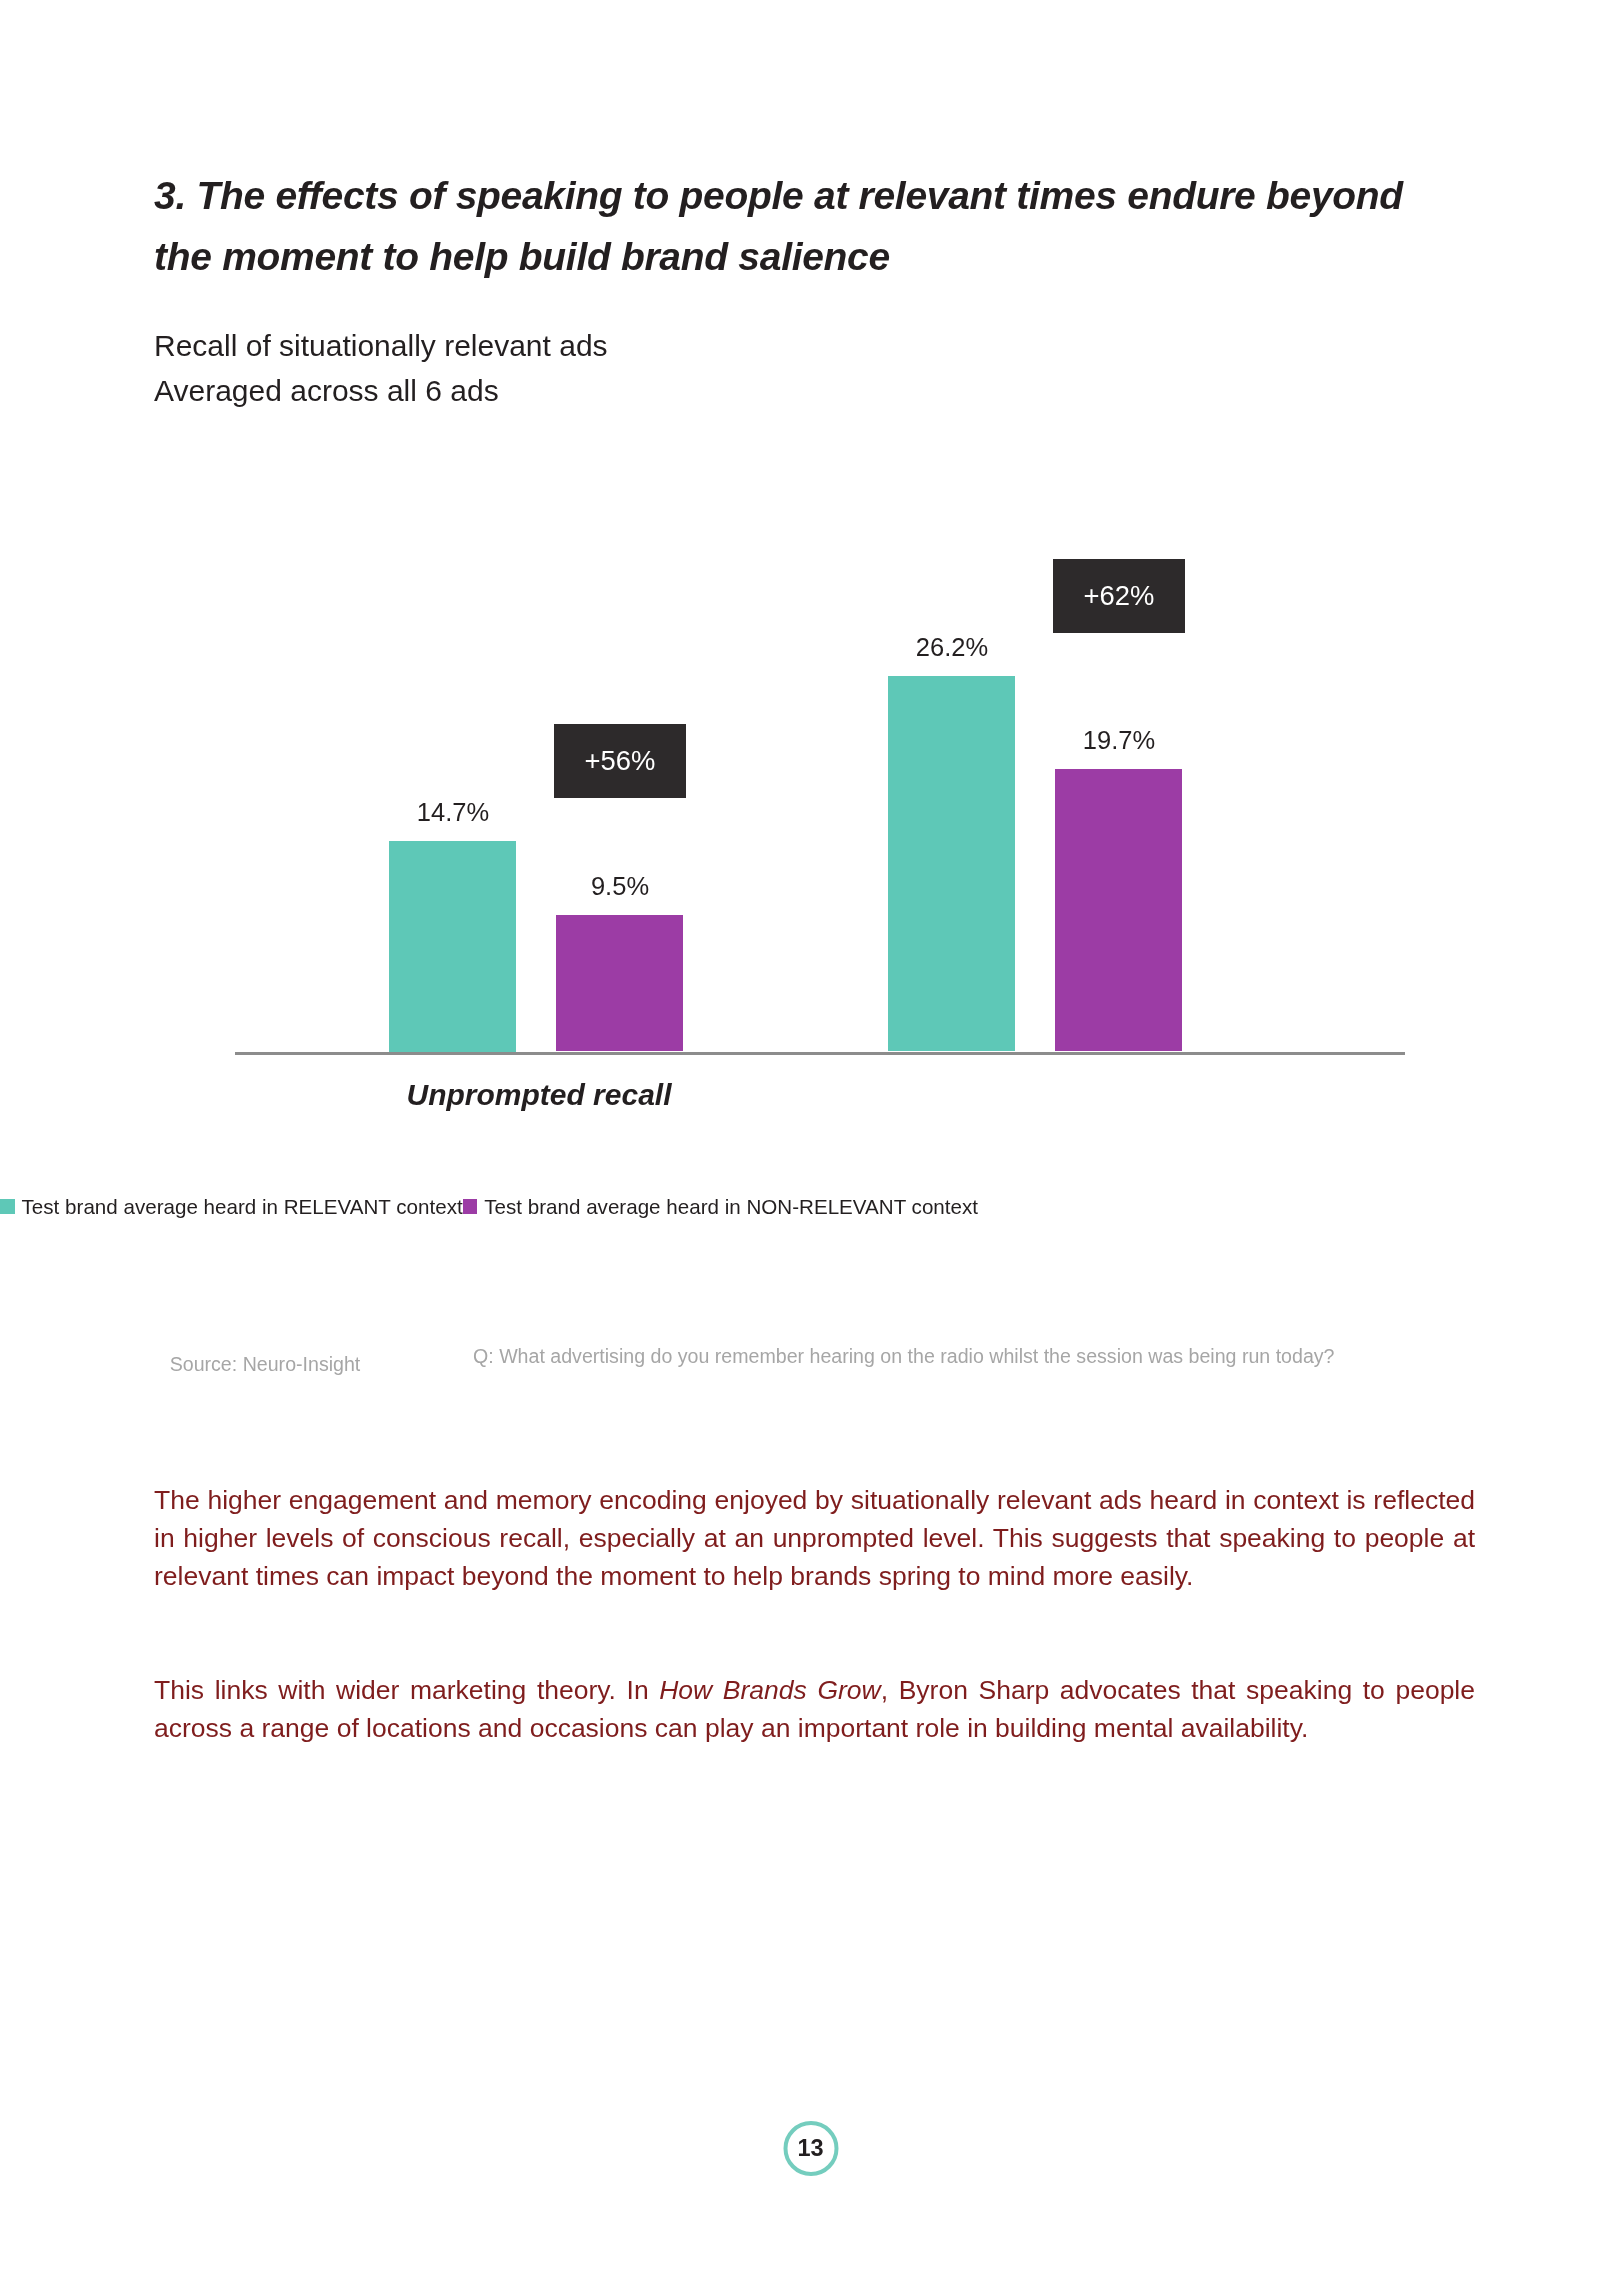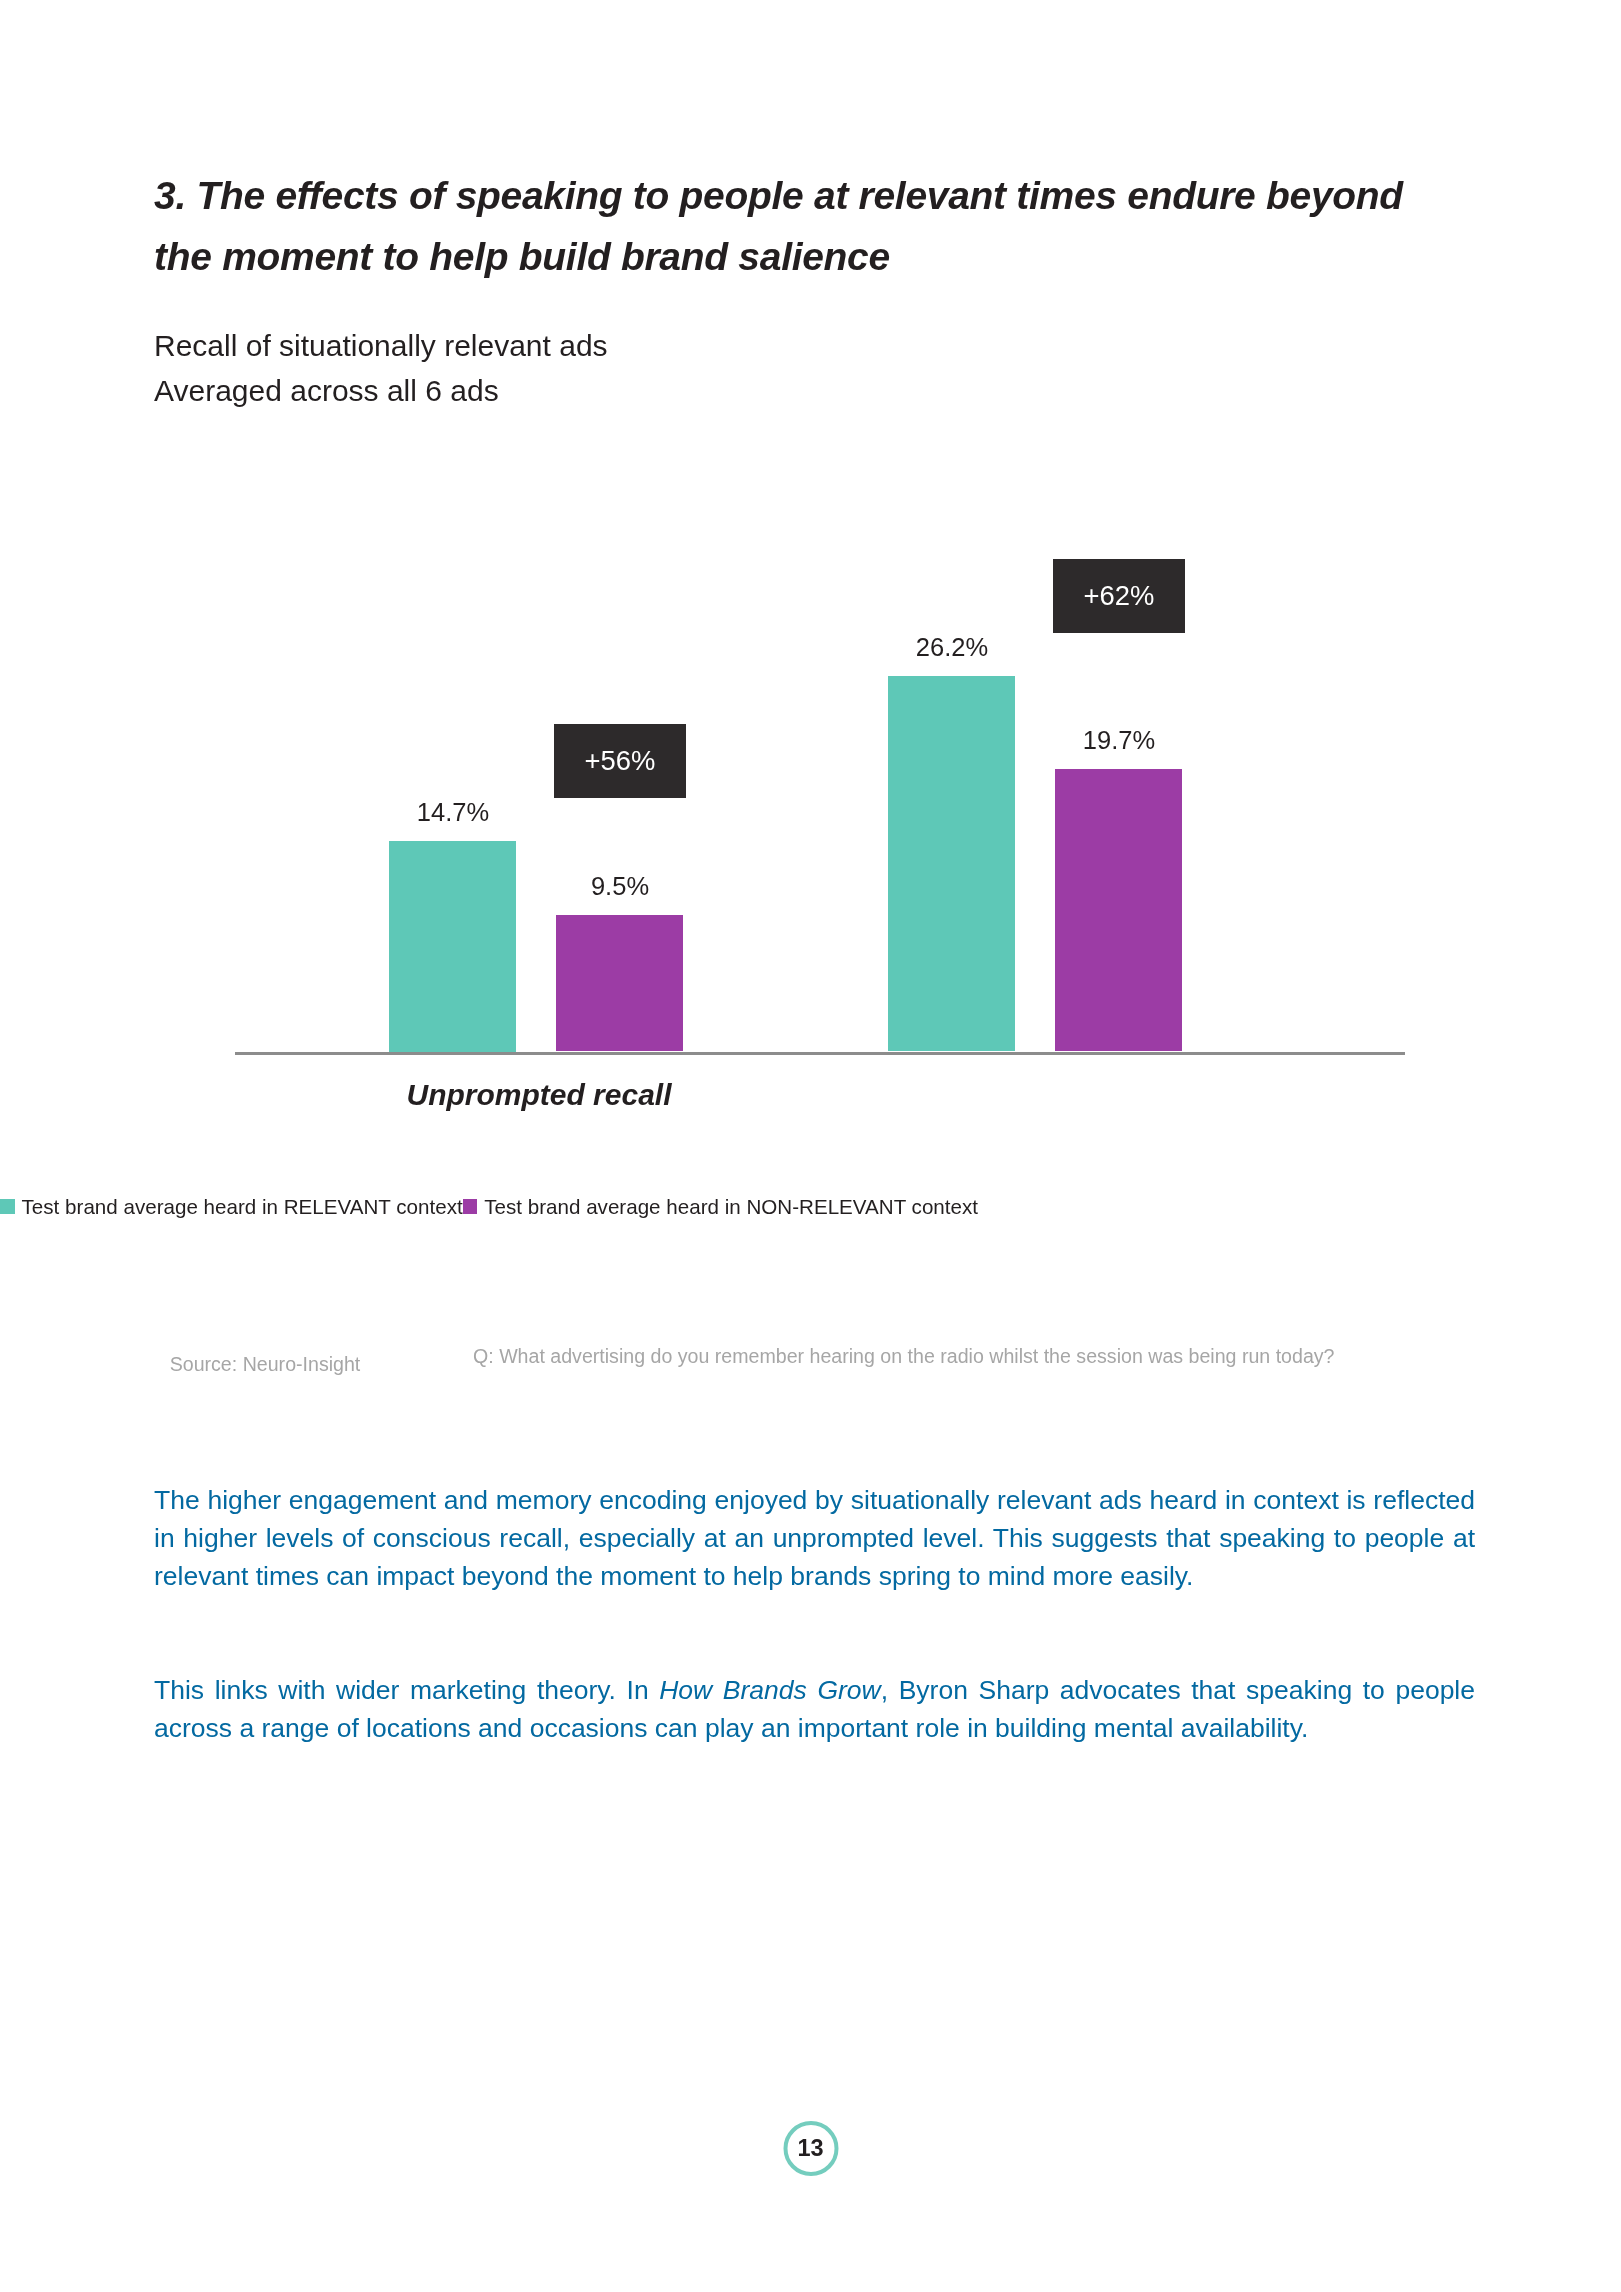--- a/index.html
+++ b/index.html
@@ -157,21 +157,21 @@
     white-space: nowrap;
   }
 
   
   .body-para {
     position: absolute;
     left: 154px;
     width: 1321px;
     font-size: 26.5px;
     line-height: 38px;
-    color: #0369a1;
+    color: #7f1d1d;
     text-align: justify;
   }
   #para-1 { top: 1454px; }
   #para-2 { top: 1644px; }
   .italic-title { font-style: italic; }
 
   
   #page-number {
     position: absolute;
     left: 50%;

